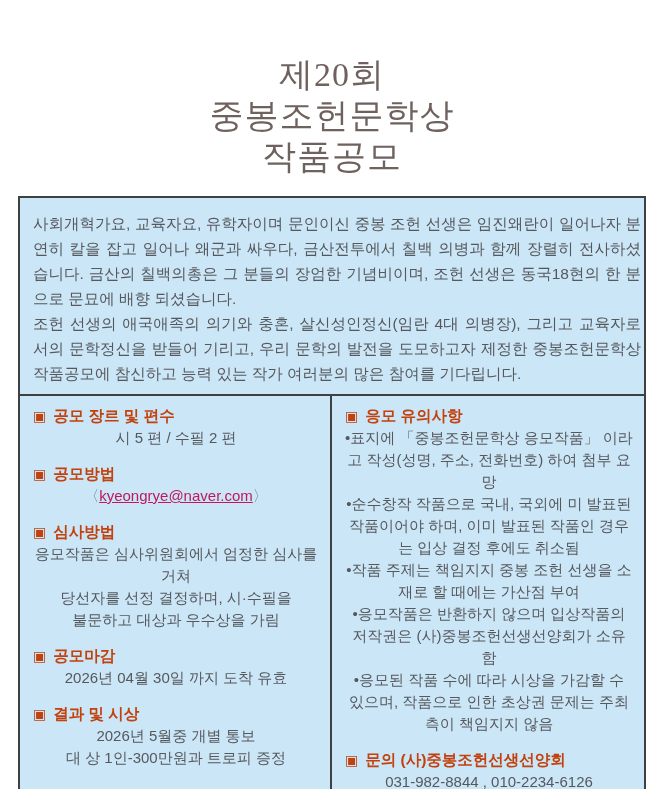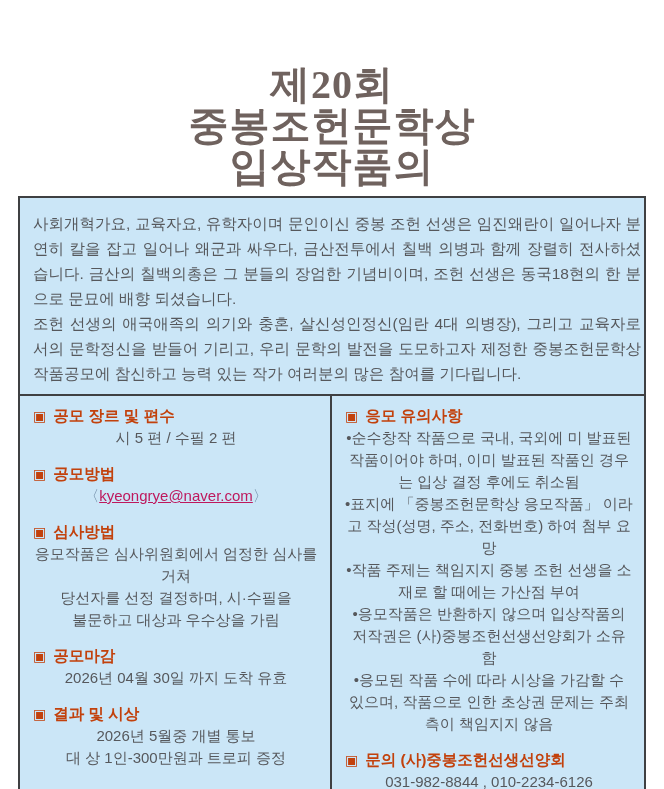--- a/index.html
+++ b/index.html
@@ -3,23 +3,23 @@
 <meta charset="utf-8">
 <style>
   html,body{margin:0;padding:0;background:#ffffff;}
   body{
     width:664px;height:789px;position:relative;overflow:hidden;
     font-family:"Liberation Sans","DejaVu Sans",sans-serif;
     -webkit-font-smoothing:antialiased;
   }
   
   .title{
-    margin:12px;padding-top:52px;text-align:center;
+    margin:2px;padding-top:52px;text-align:center;
     font-family:"Liberation Serif","DejaVu Serif",serif;
-    font-weight:700;font-size:40px;line-height:41px;
+    font-weight:400;font-size:34px;line-height:41px;
     color:#6f625e;letter-spacing:1px;
   }
   
   .board{
     position:absolute;left:18px;top:196px;width:628px;
     box-sizing:border-box;border:2px solid #3f4042;
     background:#cbe6f7;
   }
   .intro{
     box-sizing:border-box;
@@ -46,21 +46,21 @@
   .ln{margin:0;text-align:center;}
   .email-link{color:#be185d;text-decoration:underline;cursor:pointer;}
   .brk{color:#6e8aa4;text-decoration:none;}
 </style>
 </head>
 <body>
 
 <h1 class="title">
   <span>제20회</span><br>
   <span>중봉조헌문학상</span><br>
-  <span>입상작품의</span>
+  <span>작품공모</span>
 </h1>
 
 <div class="board">
 
   <div class="intro">
     <p>사회개혁가요, 교육자요, 유학자이며 문인이신 중봉 조헌 선생은 임진왜란이 일어나자 분연히 칼을 잡고 일어나 왜군과 싸우다, 금산전투에서 칠백 의병과 함께 장렬히 전사하셨습니다. 금산의 칠백의총은 그 분들의 장엄한 기념비이며, 조헌 선생은 동국18현의 한 분으로 문묘에 배향 되셨습니다.</p>
     <p>조헌 선생의 애국애족의 의기와 충혼, 살신성인정신(임란 4대 의병장), 그리고 교육자로서의 문학정신을 받들어 기리고, 우리 문학의 발전을 도모하고자 제정한 중봉조헌문학상 작품공모에 참신하고 능력 있는 작가 여러분의 많은 참여를 기다립니다.</p>
   </div>
 
   <div class="cols">
@@ -95,22 +95,22 @@
         <p class="ln">대 상 1인-300만원과 트로피 증정</p>
 
       </div>
 
     </div>
 
     <div class="col col-right">
 
       <div class="sec">
         <h3 class="sec-h"><span class="blt">▣</span><span>응모 유의사항</span></h3>
+        <p class="ln">•표지에 「중봉조헌문학상 응모작품」 이라고 작성(성명, 주소, 전화번호) 하여 첨부 요망</p>
         <p class="ln">•순수창작 작품으로 국내, 국외에 미 발표된 작품이어야 하며, 이미 발표된 작품인 경우는 입상 결정 후에도 취소됨</p>
-        <p class="ln">•표지에 「중봉조헌문학상 응모작품」 이라고 작성(성명, 주소, 전화번호) 하여 첨부 요망</p>
         <p class="ln">•작품 주제는 책임지지 중봉 조헌 선생을 소재로 할 때에는 가산점 부여</p>
         <p class="ln">•응모작품은 반환하지 않으며 입상작품의 저작권은 (사)중봉조헌선생선양회가 소유함</p>
         <p class="ln">•응모된 작품 수에 따라 시상을 가감할 수 있으며, 작품으로 인한 초상권 문제는 주최 측이 책임지지 않음</p>
       </div>
 
       <div class="sec">
         <h3 class="sec-h"><span class="blt">▣</span><span>문의 (사)중봉조헌선생선양회</span></h3>
         <p class="ln">031-982-8844 , 010-2234-6126</p>
       </div>
 

